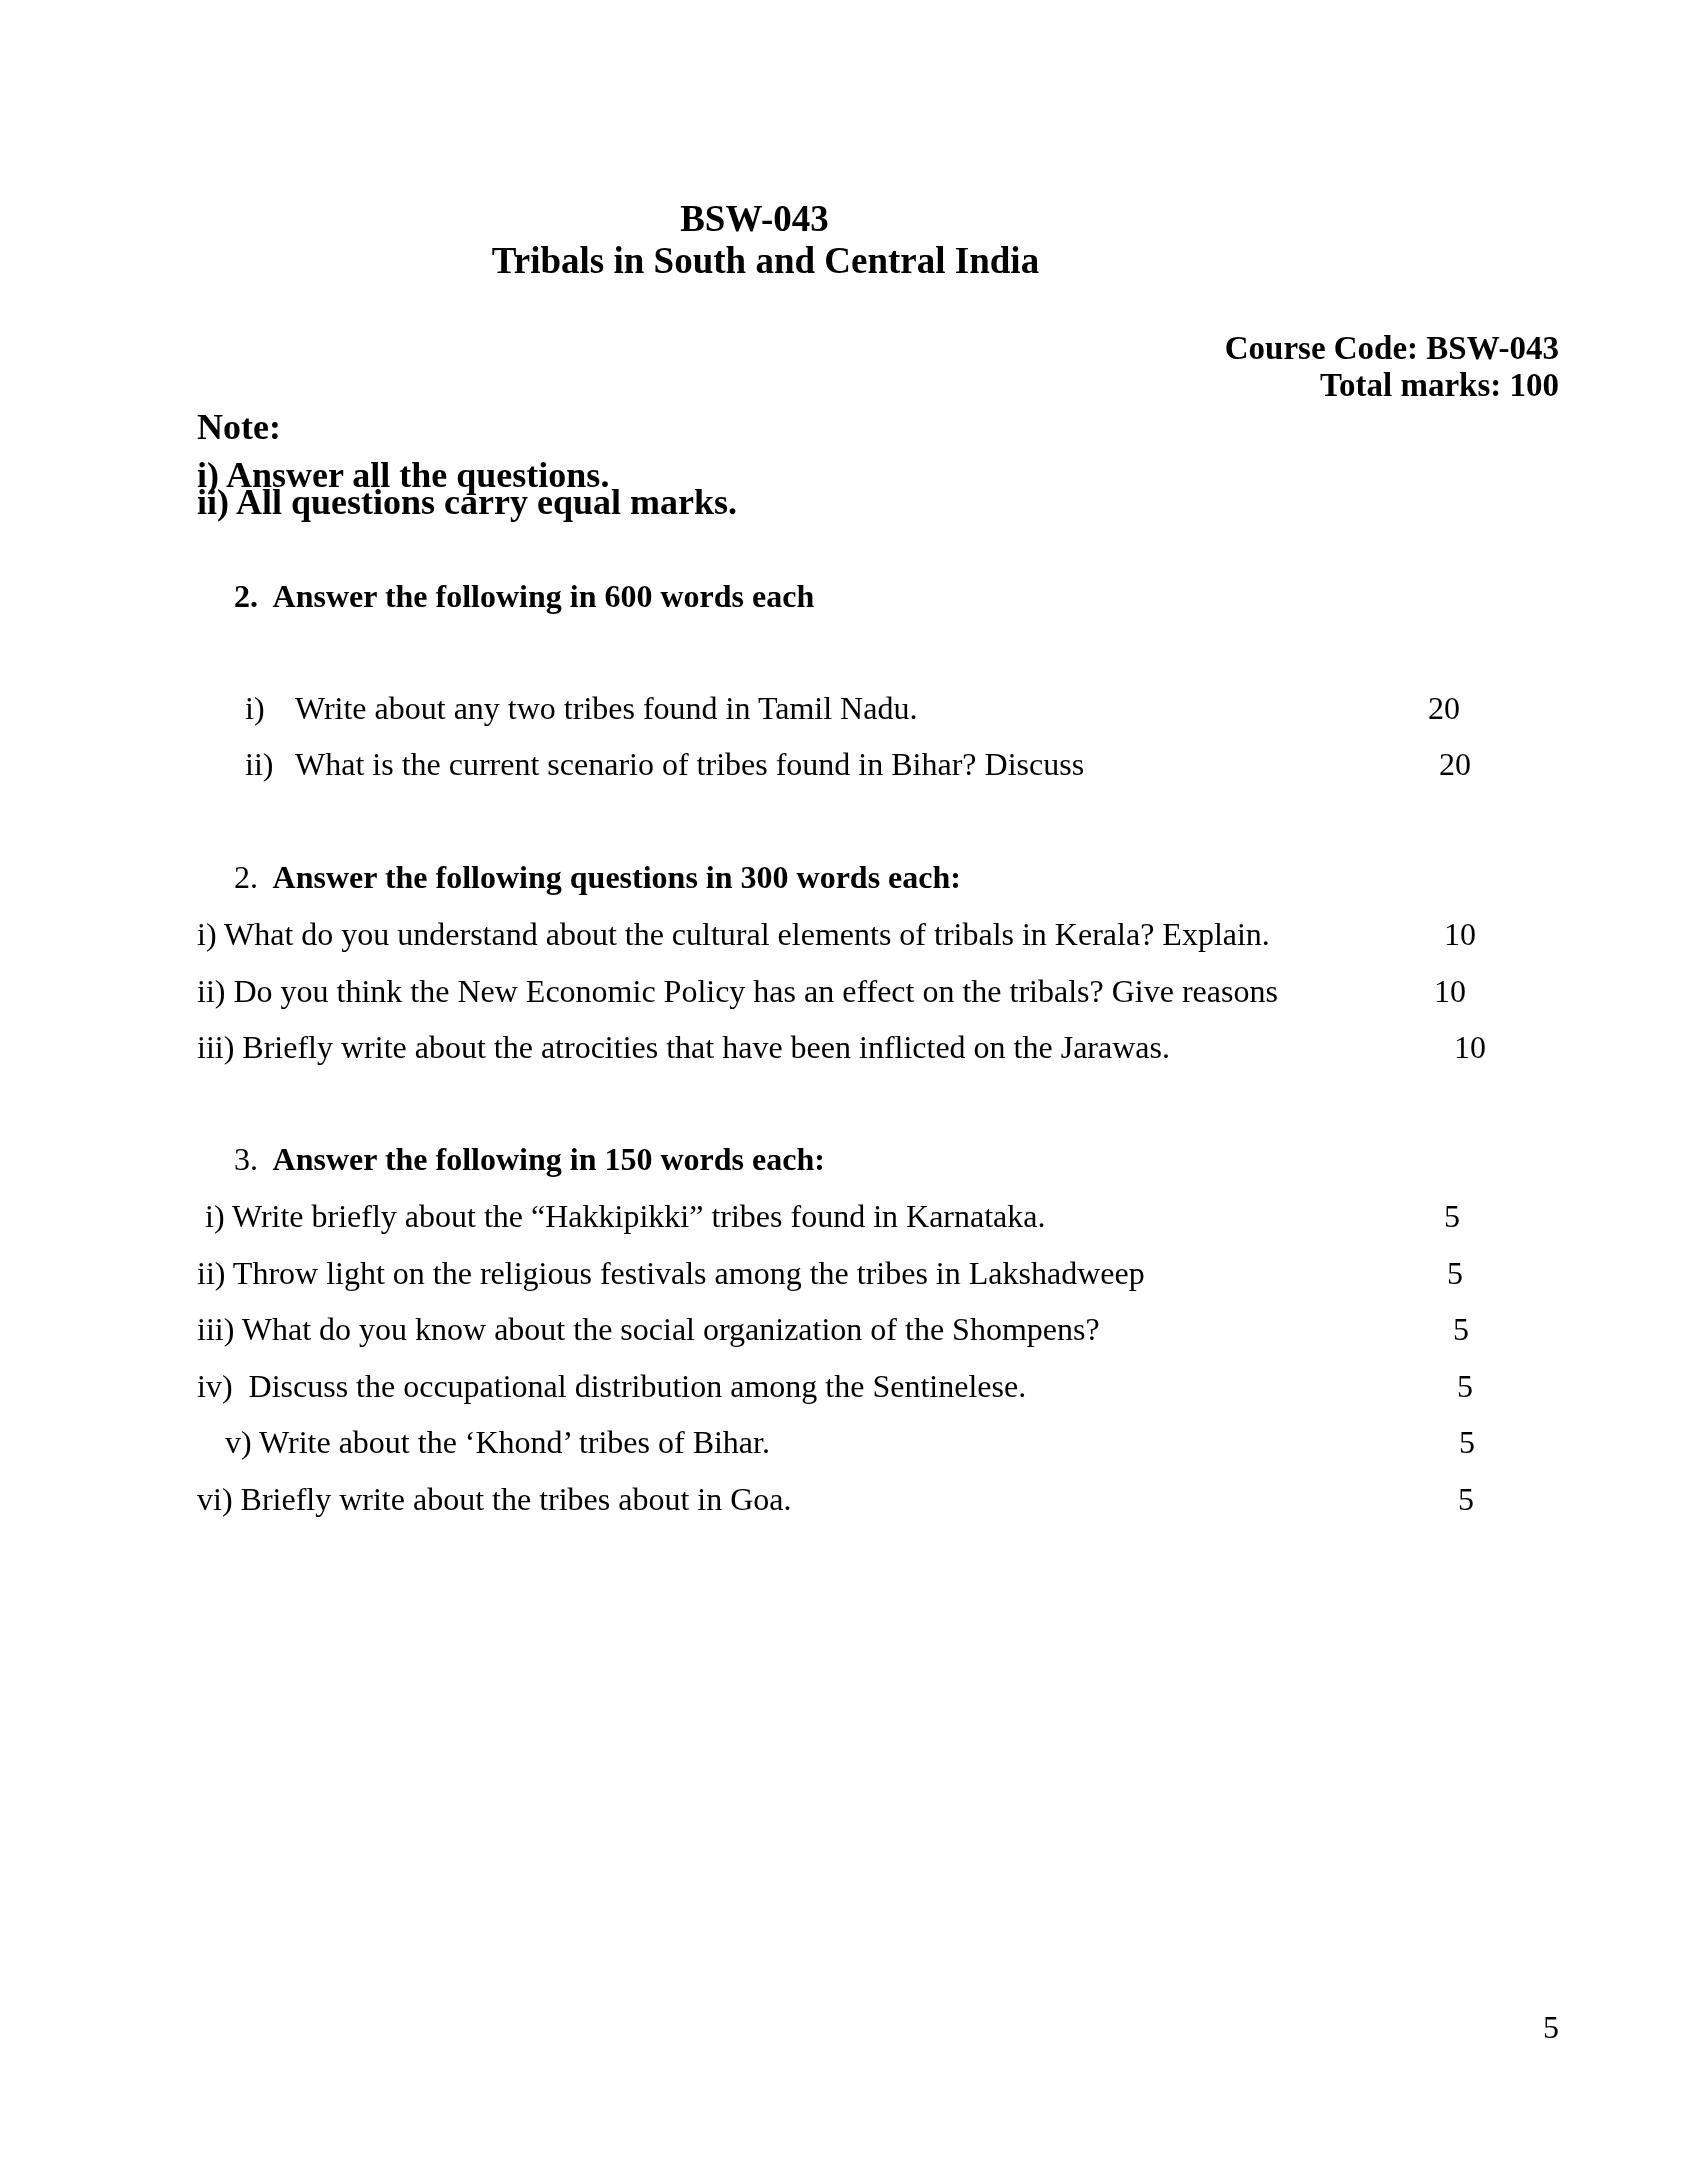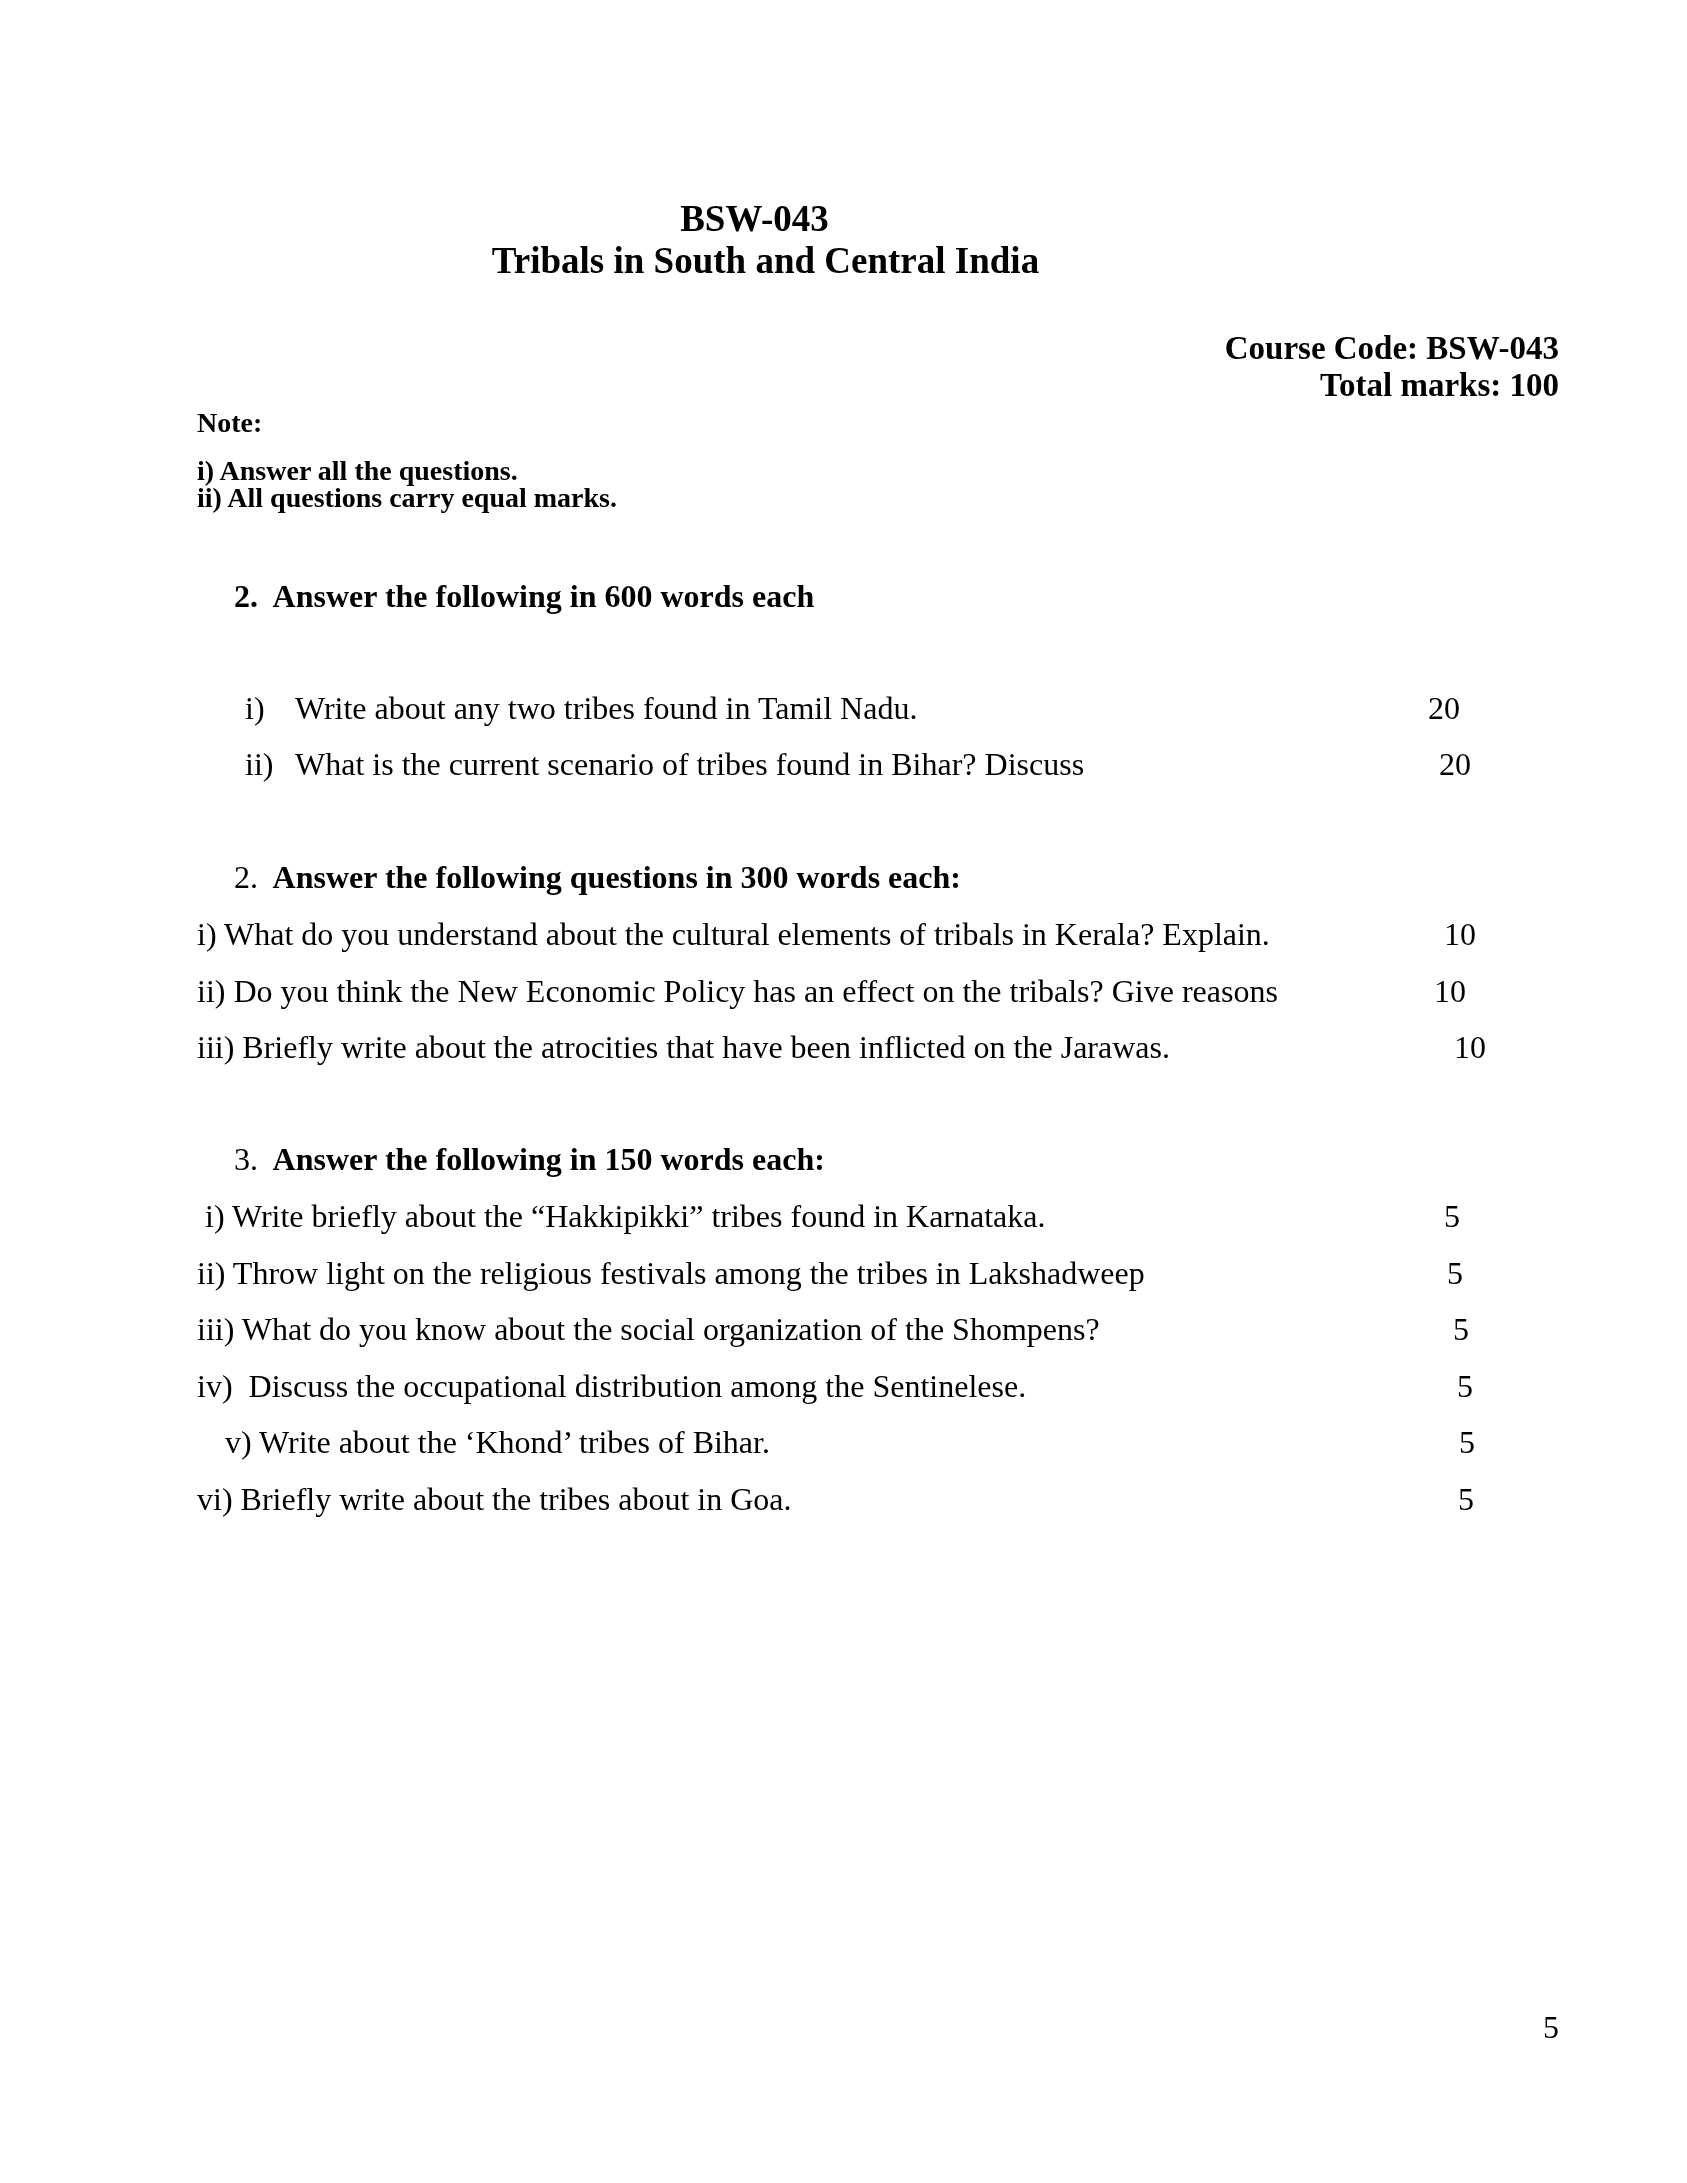--- a/index.html
+++ b/index.html
@@ -3,21 +3,21 @@
 <meta charset="utf-8">
 <style>
   html, body { margin: 0; padding: 0; background: #ffffff; }
   body { width: 1687px; height: 2183px; position: relative; overflow: hidden;
          font-family: "Liberation Serif", "DejaVu Serif", serif; color: #000; }
   .abs { position: absolute; white-space: nowrap; line-height: 1; }
   .b { font-weight: bold; }
   .title1 { left: 0; width: 1509px; text-align: center; top: 200px; font-size: 37px; font-weight: bold; }
   .title2 { left: 0; width: 1531px; text-align: center; top: 242px; font-size: 37px; font-weight: bold; }
   .meta { right: 128px; text-align: right; font-size: 33px; font-weight: bold; }
-  .note { left: 197px; font-size: 28px; font-weight: bold; }
+  .note { left: 197px; font-size: 36px; font-weight: bold; }
   .sec { left: 197px; font-size: 32px; margin-left: 37px; }
   .q { font-size: 32px; }
   .mark { font-size: 32px; }
   .pageno { font-size: 32px; }
 </style>
 </head>
 <body>
 
 <div class="abs title1">BSW-043</div>
 <div class="abs title2">Tribals in South and Central India</div>

